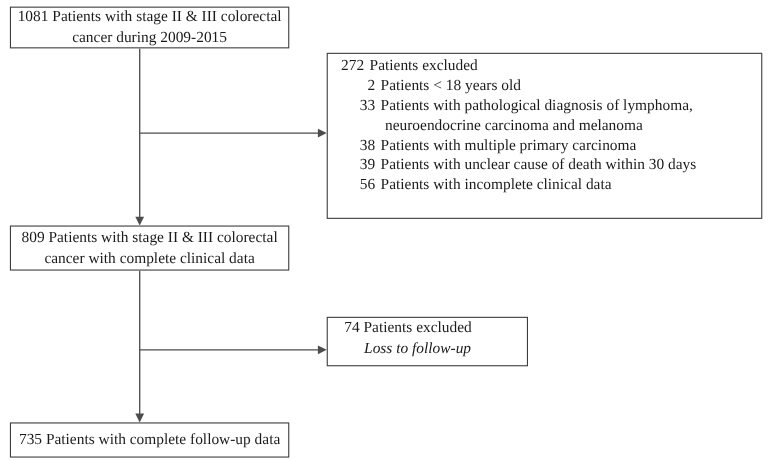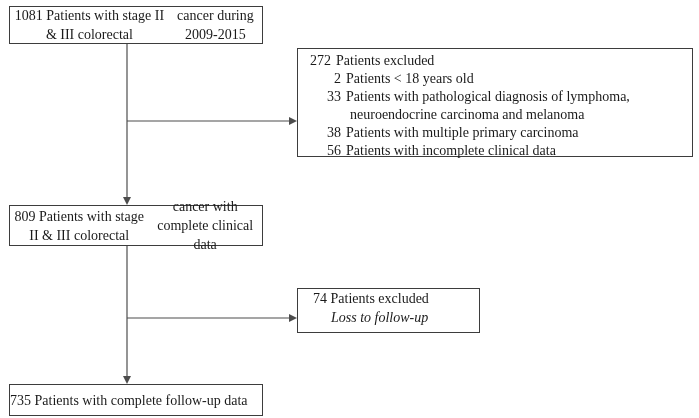--- a/index.html
+++ b/index.html
@@ -19,26 +19,26 @@
   }
   .node{
     position:absolute;
     border:1.5px solid var(--border);
     background:var(--bg);
     box-sizing:border-box;
     font-size:14px;
     line-height:19px;
   }
   .node.center{
-    display:flex;flex-direction:row;
-    align-items:center;
+    display:flex;flex-direction:column;
+    align-items:center;justify-content:center;
     text-align:center;
   }
   #box-enrolled   {left:9px;  top:6px;   width:254px; height:38px;}
-  #box-excluded-1 {left:297px;top:48px;  width:396px; height:109px; line-height:18px; padding-top:3px;}
+  #box-excluded-1 {left:297px;top:48px;  width:396px; height:151px; line-height:18px; padding-top:3px;}
   #box-clinical   {left:9px;  top:205px; width:254px; height:41px;}
   #box-excluded-2 {left:297px;top:288px; width:183px; height:45px; padding-top:0;}
   #box-followup   {left:9px;  top:384px; width:254px; height:32px;}
   .row{white-space:nowrap;}
   .row.head{padding-left:12px;}
   .row.head .num{margin-right:5px;}
   .row.item .num{display:inline-block;width:43px;text-align:right;margin-right:5px;}
   .row.cont{padding-left:52px;}
   .row.head2{padding-left:15px;}
   .row.cont2{padding-left:33px;font-style:italic;}
@@ -64,20 +64,21 @@
     <div>1081 Patients with stage II &amp; III colorectal</div>
     <div>cancer during 2009-2015</div>
   </div>
 
   <div class="node" id="box-excluded-1">
     <div class="row head"><span class="num">272</span><span>Patients excluded</span></div>
     <div class="row item"><span class="num">2</span><span>Patients &lt; 18 years old</span></div>
     <div class="row item"><span class="num">33</span><span>Patients with pathological diagnosis of lymphoma,</span></div>
     <div class="row cont">neuroendocrine carcinoma and melanoma</div>
     <div class="row item"><span class="num">38</span><span>Patients with multiple primary carcinoma</span></div>
+    <div class="row item"><span class="num">39</span><span>Patients with unclear cause of death within 30 days</span></div>
     <div class="row item"><span class="num">56</span><span>Patients with incomplete clinical data</span></div>
   </div>
 
   <div class="node center" id="box-clinical">
     <div>809 Patients with stage II &amp; III colorectal</div>
     <div>cancer with complete clinical data</div>
   </div>
 
   <div class="node" id="box-excluded-2">
     <div class="row head2"><span class="num">74</span> <span>Patients excluded</span></div>

